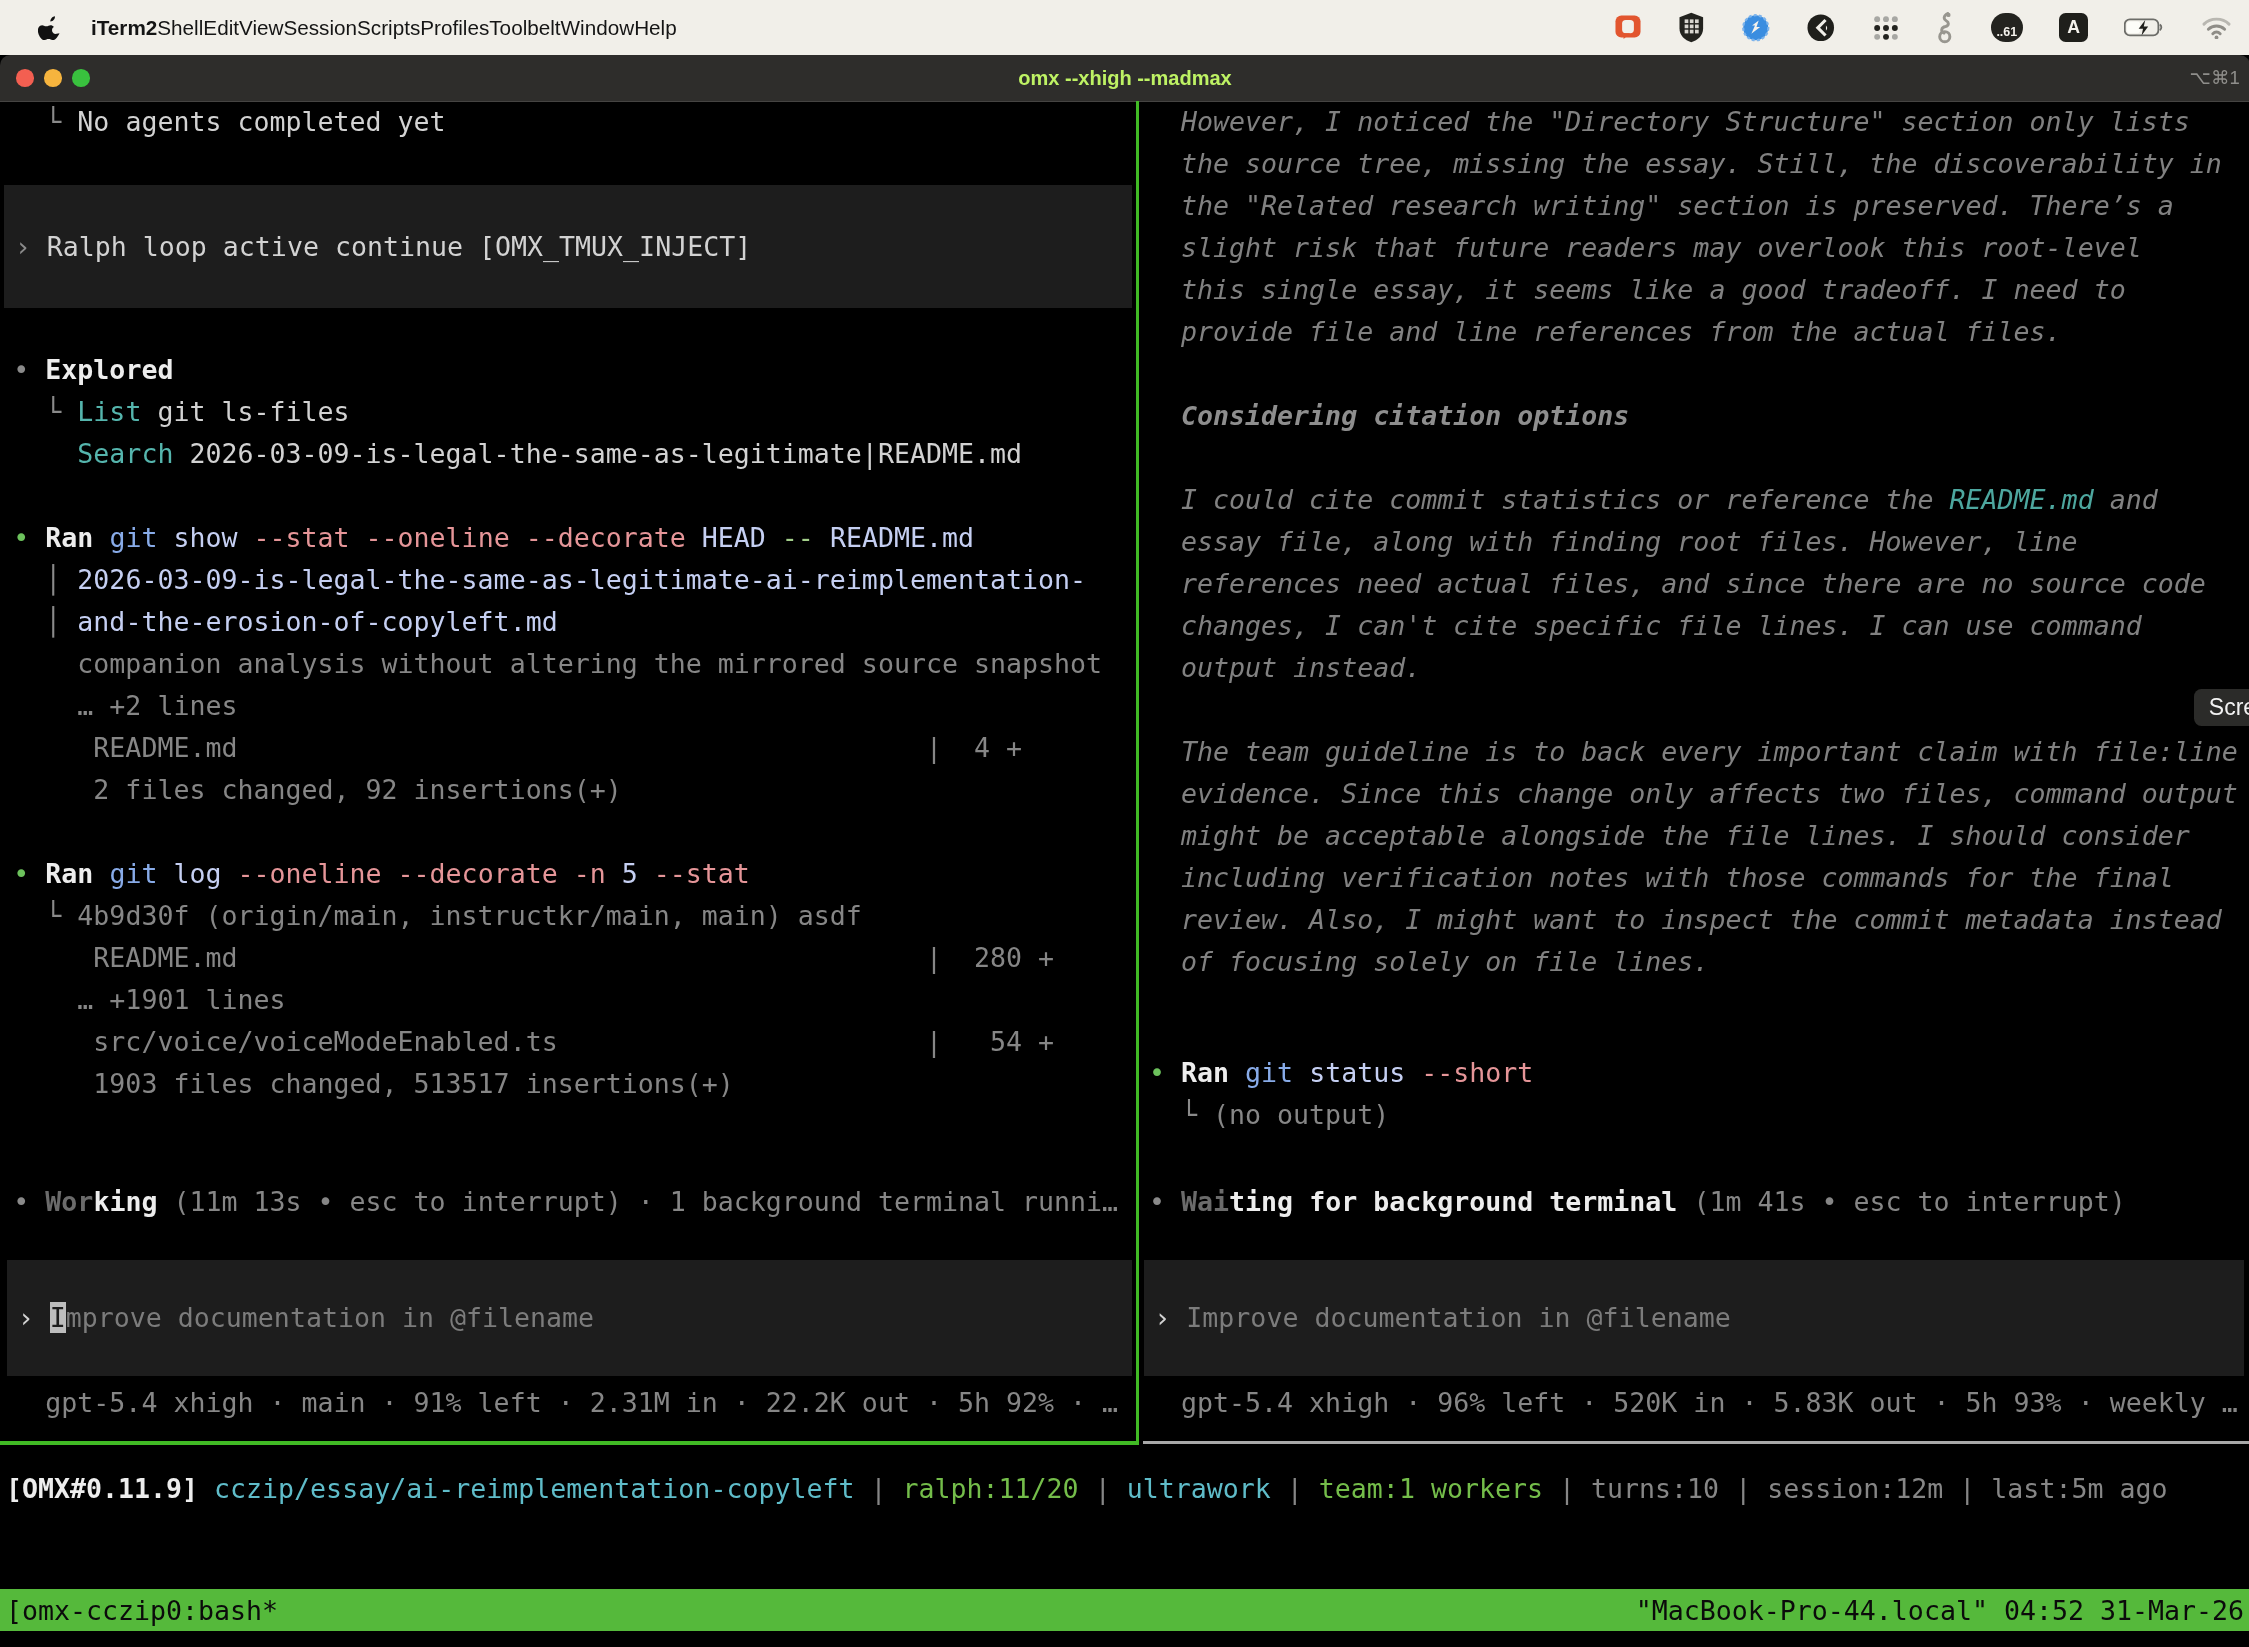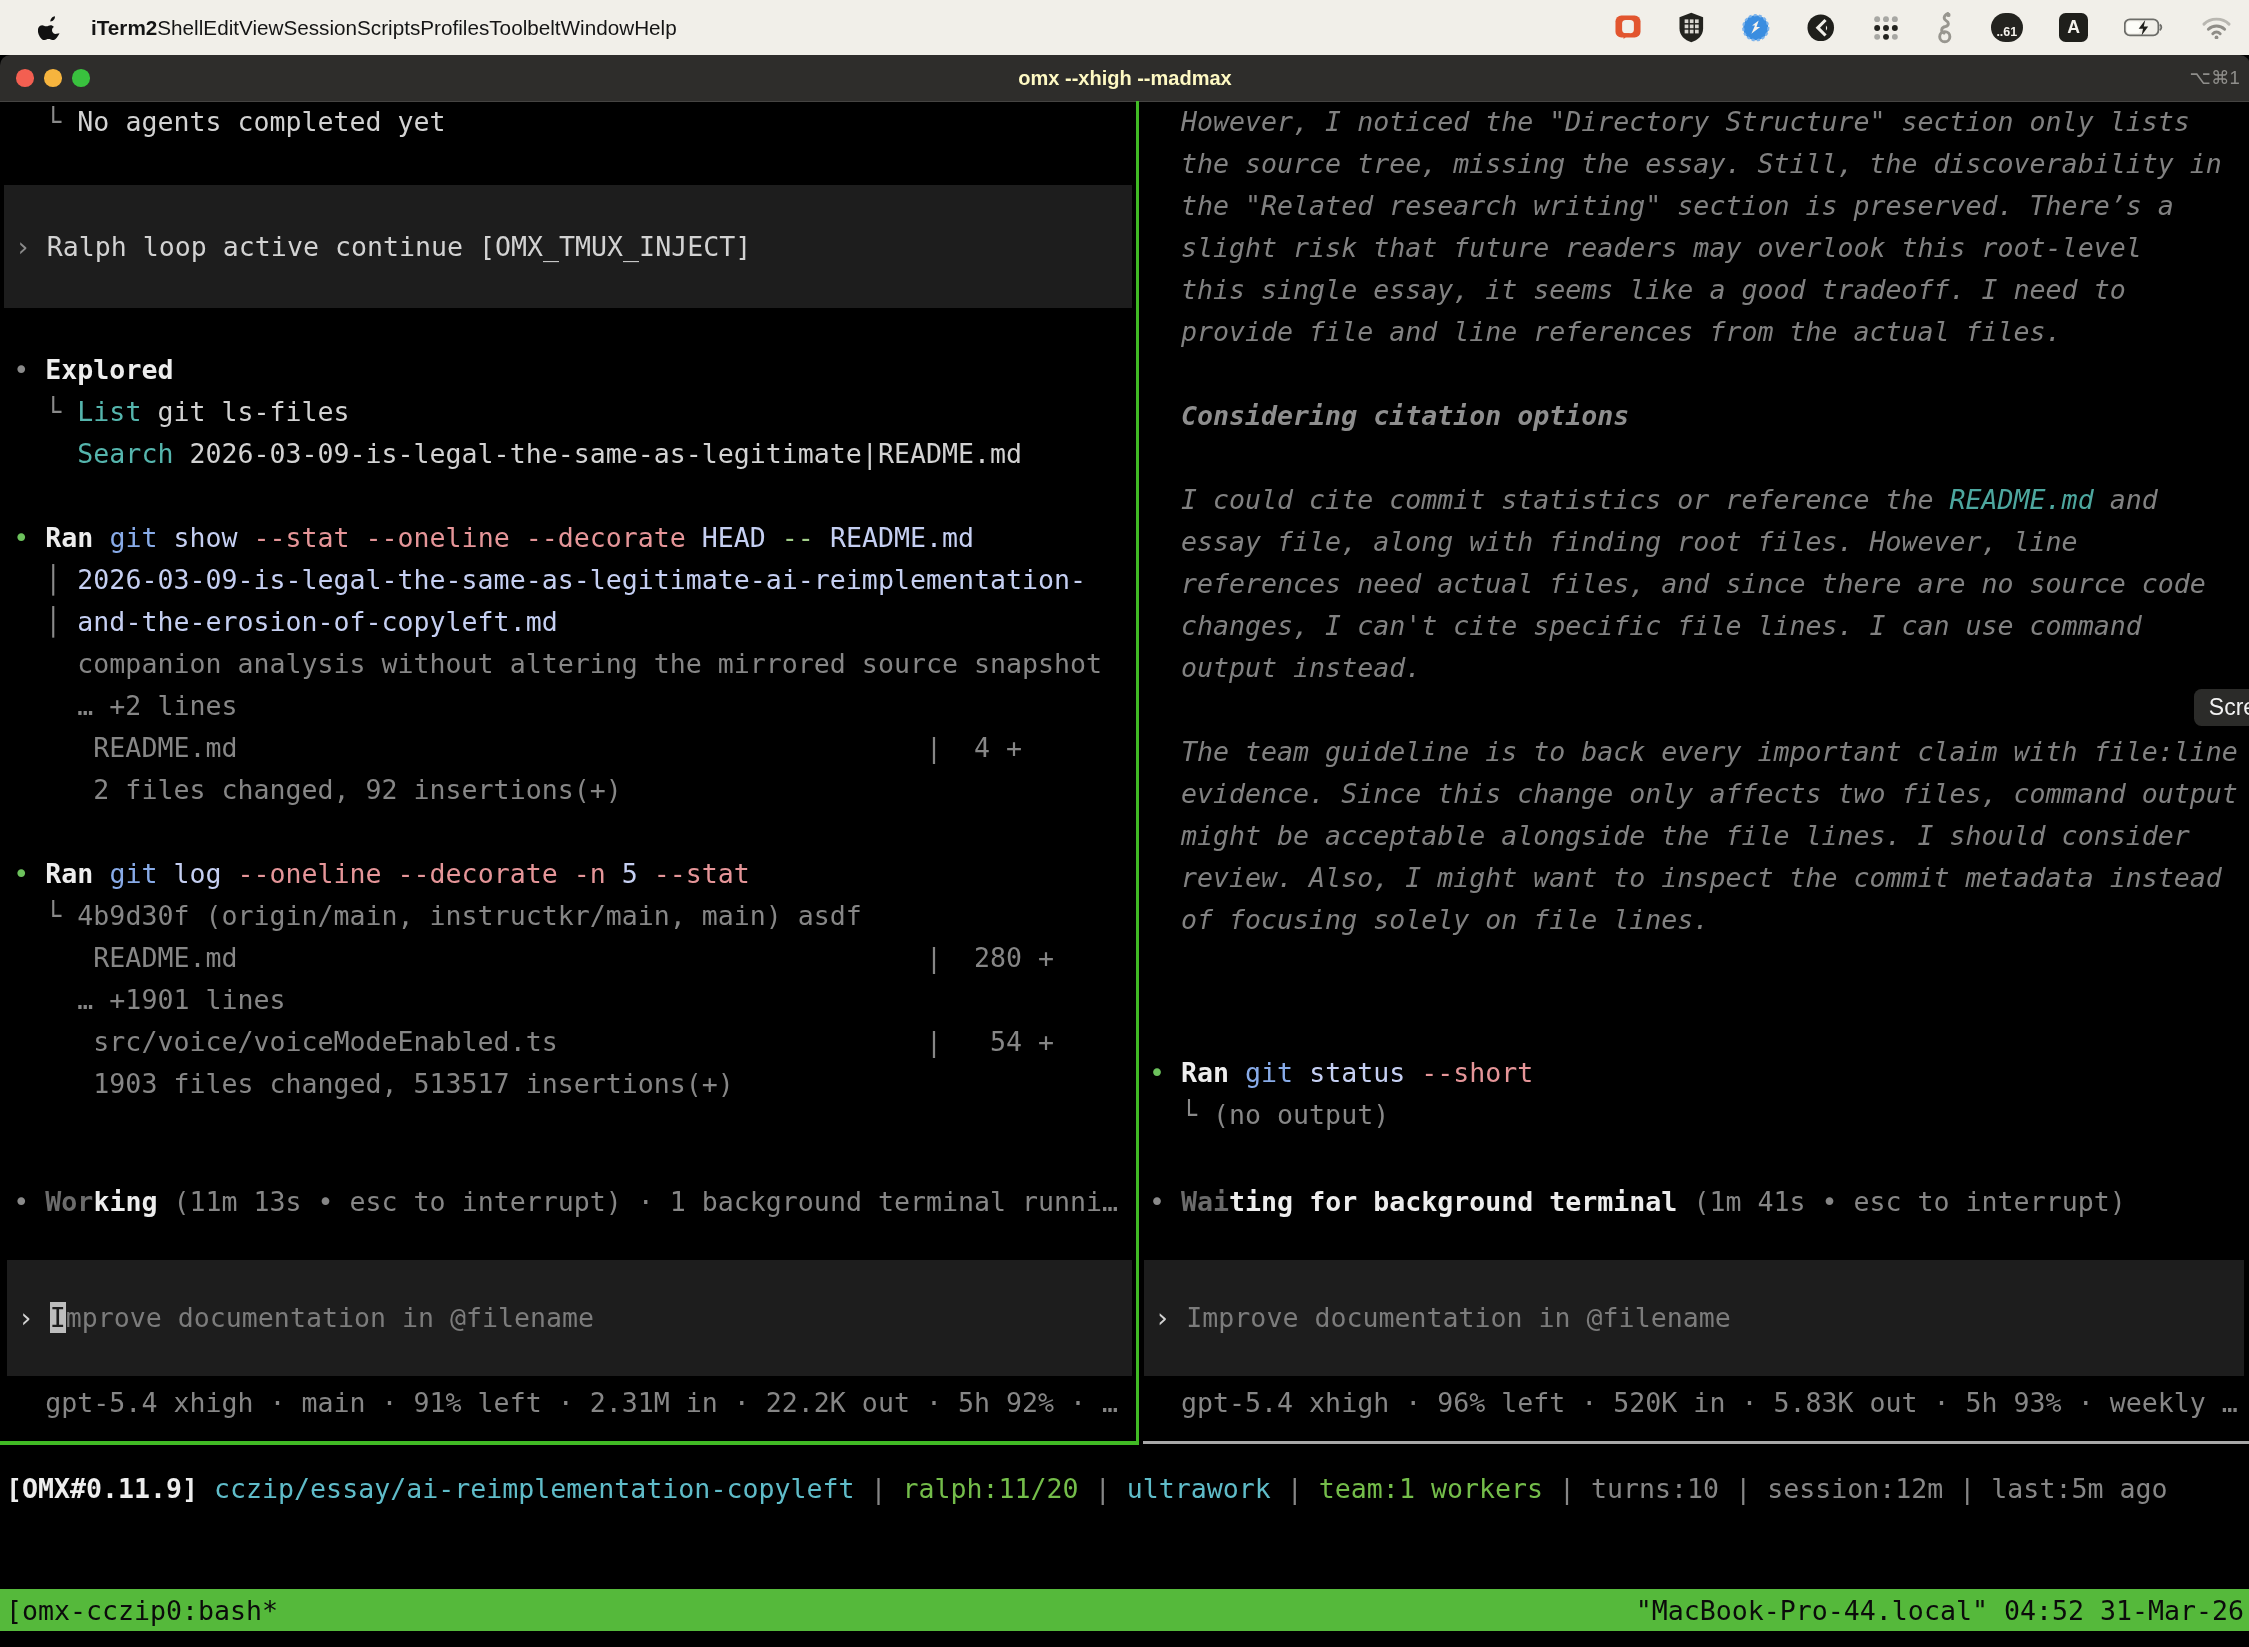--- a/index.html
+++ b/index.html
@@ -21,21 +21,21 @@
   
   .window{position:absolute;top:55px;left:0;width:2250px;height:1593px;background:#000;
           border-radius:10.3px 10.3px 10.3px 10.3px;overflow:hidden;}
   .titlebar{position:absolute;top:0;left:0;width:100%;height:46px;background:#2e2d2b;
             border-bottom:0.7px solid #454442;}
   .tl-dot{position:absolute;top:14px;width:17.7px;height:17.7px;border-radius:50%;}
   .tl-red{left:16px;background:#f35f51;}
   .tl-yellow{left:44px;background:#f6b43e;}
   .tl-green{left:72px;background:#39c13e;}
   .win-title{position:absolute;top:0;left:0;right:0;height:46px;display:flex;align-items:center;justify-content:center;
-             color:#fef9c3;font-size:20px;font-weight:700;}
+             color:#bef264;font-size:20px;font-weight:700;}
   .win-shortcut{position:absolute;top:11.8px;right:10.3px;color:#8f8e8b;font-size:18.5px;}
   
   .tline{white-space:pre;font-family:"DejaVu Sans Mono",monospace;font-size:26.6px;line-height:42px;height:42px;}
   .c-gray{color:#868686;} .c-bright{color:#d2d2d2;} .c-white{color:#ededed;font-weight:700;} .c-dimbold{color:#6b6b6b;font-weight:700;}
   .c-conn{color:#8a8a8a;} .c-blue{color:#88abe8;} .c-lav{color:#c5cff2;}
   .c-pink{color:#e59598;} .c-lgreen{color:#a3cf8a;} .c-bullet{color:#6cc25c;}
   .c-green{color:#74bd4a;} .c-teal{color:#55b5ad;} .c-cyan{color:#5fbcc9;}
   .c-phold{color:#7c7c7c;} .c-cursor{background:#bdbdbd;color:#1d1d1d;}
   .c-it{color:#818181;font-style:italic;} .c-itbold{color:#8e8e8e;font-style:italic;font-weight:700;}
   .c-itteal{color:#4da79f;font-style:italic;}
@@ -229,20 +229,21 @@
           <div class="tline"></div>
           <div class="tline"><span class="c-it">  I could cite commit statistics or reference the </span><span class="c-itteal">README.md</span><span class="c-it"> and</span></div>
           <div class="tline"><span class="c-it">  essay file, along with finding root files. However, line</span></div>
           <div class="tline"><span class="c-it">  references need actual files, and since there are no source code</span></div>
           <div class="tline"><span class="c-it">  changes, I can't cite specific file lines. I can use command</span></div>
           <div class="tline"><span class="c-it">  output instead.</span></div>
           <div class="tline"></div>
           <div class="tline"><span class="c-it">  The team guideline is to back every important claim with file:line</span></div>
           <div class="tline"><span class="c-it">  evidence. Since this change only affects two files, command output</span></div>
           <div class="tline"><span class="c-it">  might be acceptable alongside the file lines. I should consider</span></div>
+          <div class="tline"><span class="c-it">  including verification notes with those commands for the final</span></div>
           <div class="tline"><span class="c-it">  review. Also, I might want to inspect the commit metadata instead</span></div>
           <div class="tline"><span class="c-it">  of focusing solely on file lines.</span></div>
         </div>
       <div class="block" style="left:1149px;top:997px;">
           <div class="tline"><span class="c-bullet">• </span><span class="c-white">Ran </span><span class="c-blue">git </span><span class="c-lav">status </span><span class="c-pink">--short</span></div>
           <div class="tline"><span class="c-conn">  └ </span><span class="c-gray">(no output)</span></div>
         </div>
       <div class="block" style="left:1149px;top:1126px;">
           <div class="tline"><span class="c-conn">• </span><span class="c-dimbold">Wai</span><span class="c-white">ting for background terminal</span><span class="c-gray"> (1m 41s • esc to interrupt)</span></div>
         </div>

